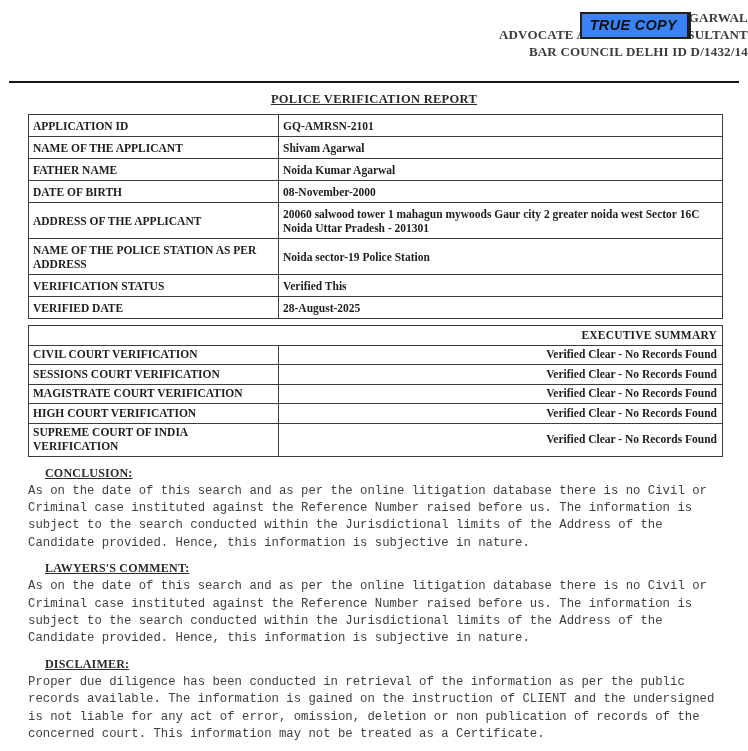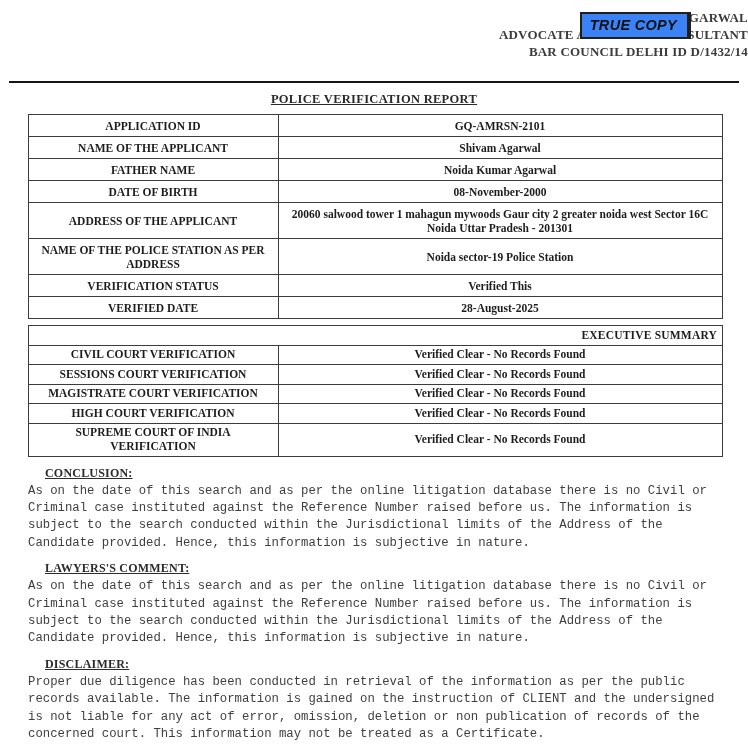--- a/index.html
+++ b/index.html
@@ -61,32 +61,31 @@
   }
   td{
     border:1.6px solid #3c3c3c;
     font-size:11.5px;
     font-weight:bold;
     color:#1d1d1d;
     line-height:14px;
     padding:3.5px 5px 3.5px 4px;
     vertical-align:middle;
     word-wrap:break-word;
-    text-align:center;
   }
   col.c1{width:250px;}
   col.c2{width:444px;}
   .summary-table{margin-top:6px;}
   .summary-table td{padding:2.5px 5px 2.5px 4px;line-height:13.5px;}
   .summary-header{
     text-align:right;
     font-size:11.5px;
     letter-spacing:.2px;
   }
-  .summary-table td.val{text-align:center;}
+  .summary-table td.val{text-align:right;}
   
   .section{margin:0 26px 0 28px;}
   .section h2{
     margin:9px 0 2px 17px;
     font-size:12px;
     font-weight:bold;
     color:#2c2c2c;
     text-decoration:underline;
     letter-spacing:.2px;
   }

